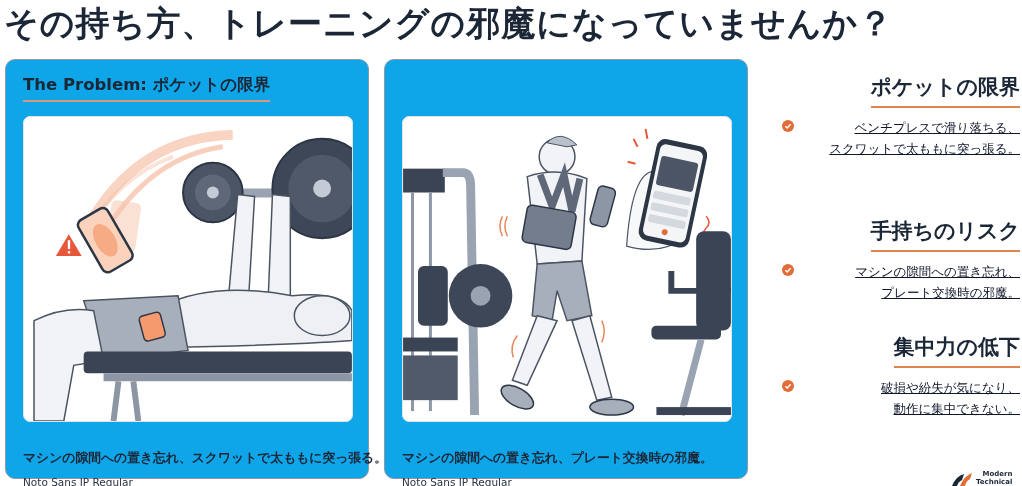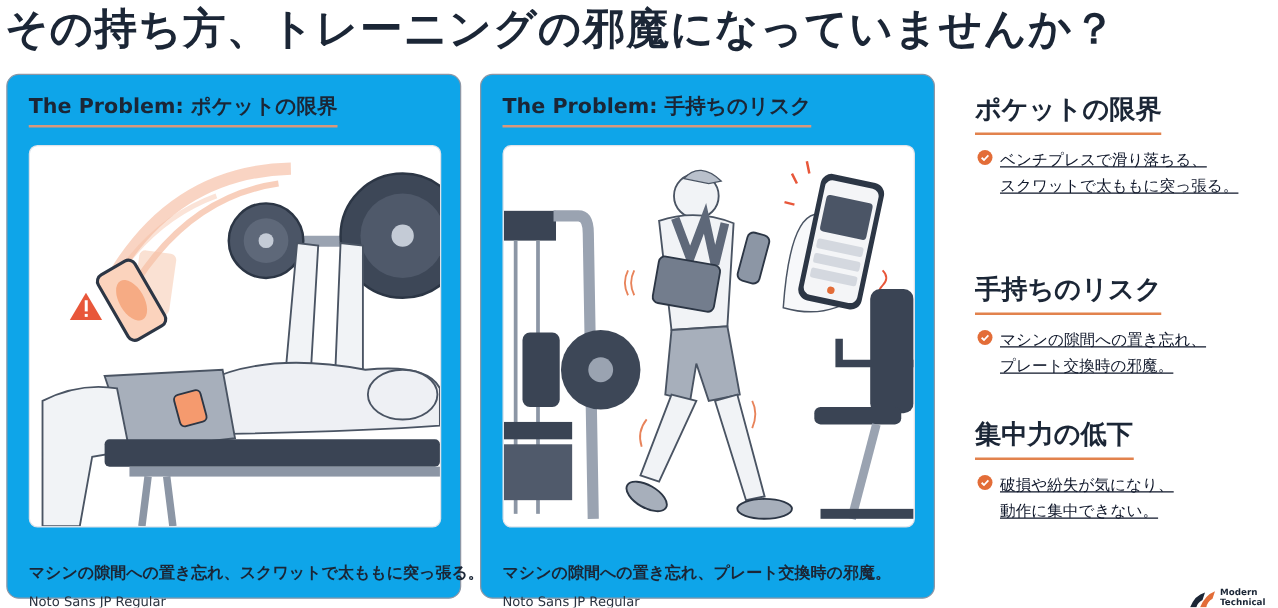--- a/index.html
+++ b/index.html
@@ -34,34 +34,34 @@
   .font-label {
     position: absolute; left: 17px; top: 372px;
     font-size: 10.5px; color: #2a3340; white-space: nowrap; margin-top: 44px;
   }
   .caption {
     position: absolute; left: 17px; top: 390px;
     font-size: 12.8px; font-weight: bold; color: #1b2636; white-space: nowrap;
   }
 
   .side { position: absolute; left: 780px; top: 60px; width: 240px; height: 420px; }
-  .side-block { position: absolute; left: 0; width: 240px; }
+  .side-block { position: absolute; left: 0; width: 240px; text-align: right; }
   .side-heading {
     display: inline-block; font-size: 21px; font-weight: bold; color: #1b2636;
     padding: 0 0 4px 0; border-bottom: 2px solid #e2824d; white-space: nowrap; line-height: 30px;
   }
   .side-item { position: relative; margin-top: 9px; padding-left: 20px; }
   .check {
     position: absolute; left: 2px; top: 3px; width: 12px; height: 12px;
     border-radius: 50%; background: #e36d38;
   }
   .check svg { position: absolute; left: 0; top: 0; width: 12px; height: 12px; }
   .side-text { font-size: 12.5px; line-height: 21px; color: #0f172a; white-space: nowrap; text-decoration: underline; }
 
-  .logo { position: absolute; left: 950px; top: 470px; width: 72px; height: 16px; }
+  .logo { position: absolute; left: 950px; top: 470px; width: 72px; height: 16px; text-align: right; }
   .logo-mark { position: absolute; left: 0; top: 2px; width: 24px; height: 14px; }
   .logo-text { position: absolute; left: 26px; top: 0; font-size: 7px; font-weight: bold; color: #1b2636; line-height: 8px; white-space: nowrap; }
 </style>
 </head>
 <body>
 
 <div class="page-title">その持ち方、トレーニングの邪魔になっていませんか？</div>
 
 <div class="card card-1">
   <div class="card-heading">The Problem: ポケットの限界</div>
@@ -109,21 +109,20 @@
       <rect x="60" y="236" width="270" height="22" rx="4" fill="#3a4454"></rect>
       <rect x="80" y="258" width="250" height="8" fill="#8c96a5"></rect>
       <path d="M95 266 L90 306 M110 266 L115 306" stroke="#8c96a5" stroke-width="6"></path>
     </svg>
   </div>
   <div class="font-label">Noto Sans JP Regular</div>
   <div class="caption">マシンの隙間への置き忘れ、スクワットで太ももに突っ張る。</div>
 </div>
 
 <div class="card card-2">
-  <div class="card-heading">The Problem: 手持ちのリスク</div>
   <div class="illus">
     <svg viewBox="0 0 330 306">
 
       <rect x="0" y="52" width="42" height="24" fill="#3a4454"></rect>
       <path d="M40 56 L60 56 Q68 56 68 70 L72 300" stroke="#9aa3b1" stroke-width="9" fill="none"></path>
       <rect x="8" y="76" width="3" height="220" fill="#8c96a5"></rect>
       <rect x="26" y="76" width="3" height="220" fill="#8c96a5"></rect>
       <rect x="15" y="150" width="30" height="60" rx="6" fill="#3a4454"></rect>
       <circle cx="78" cy="180" r="32" fill="#3d4757"></circle>
       <circle cx="78" cy="180" r="10" fill="#9aa3b1"></circle>

